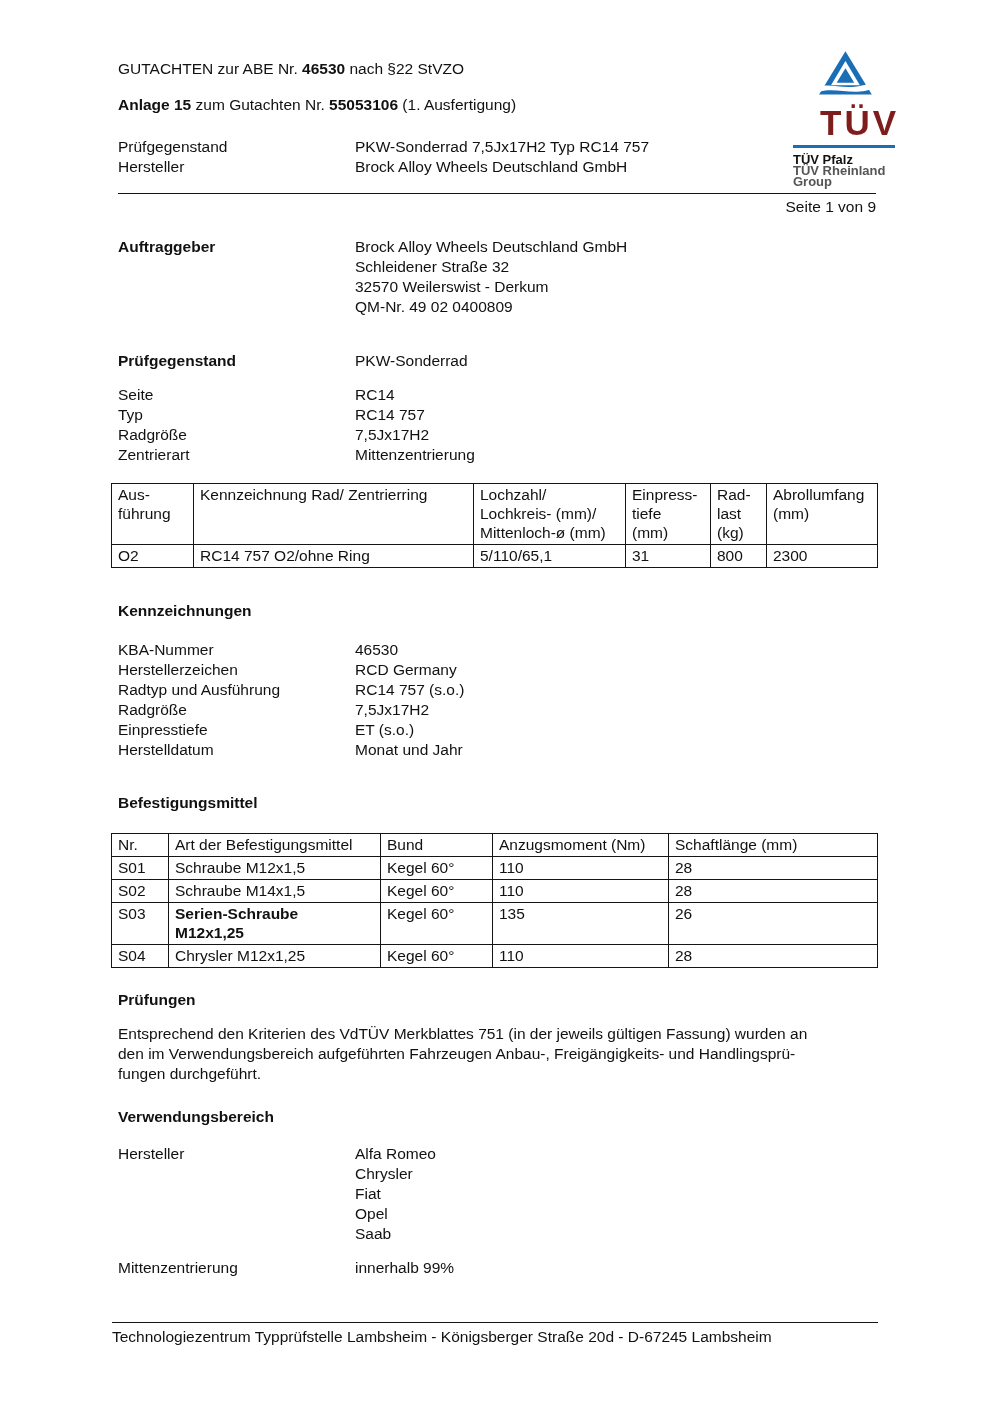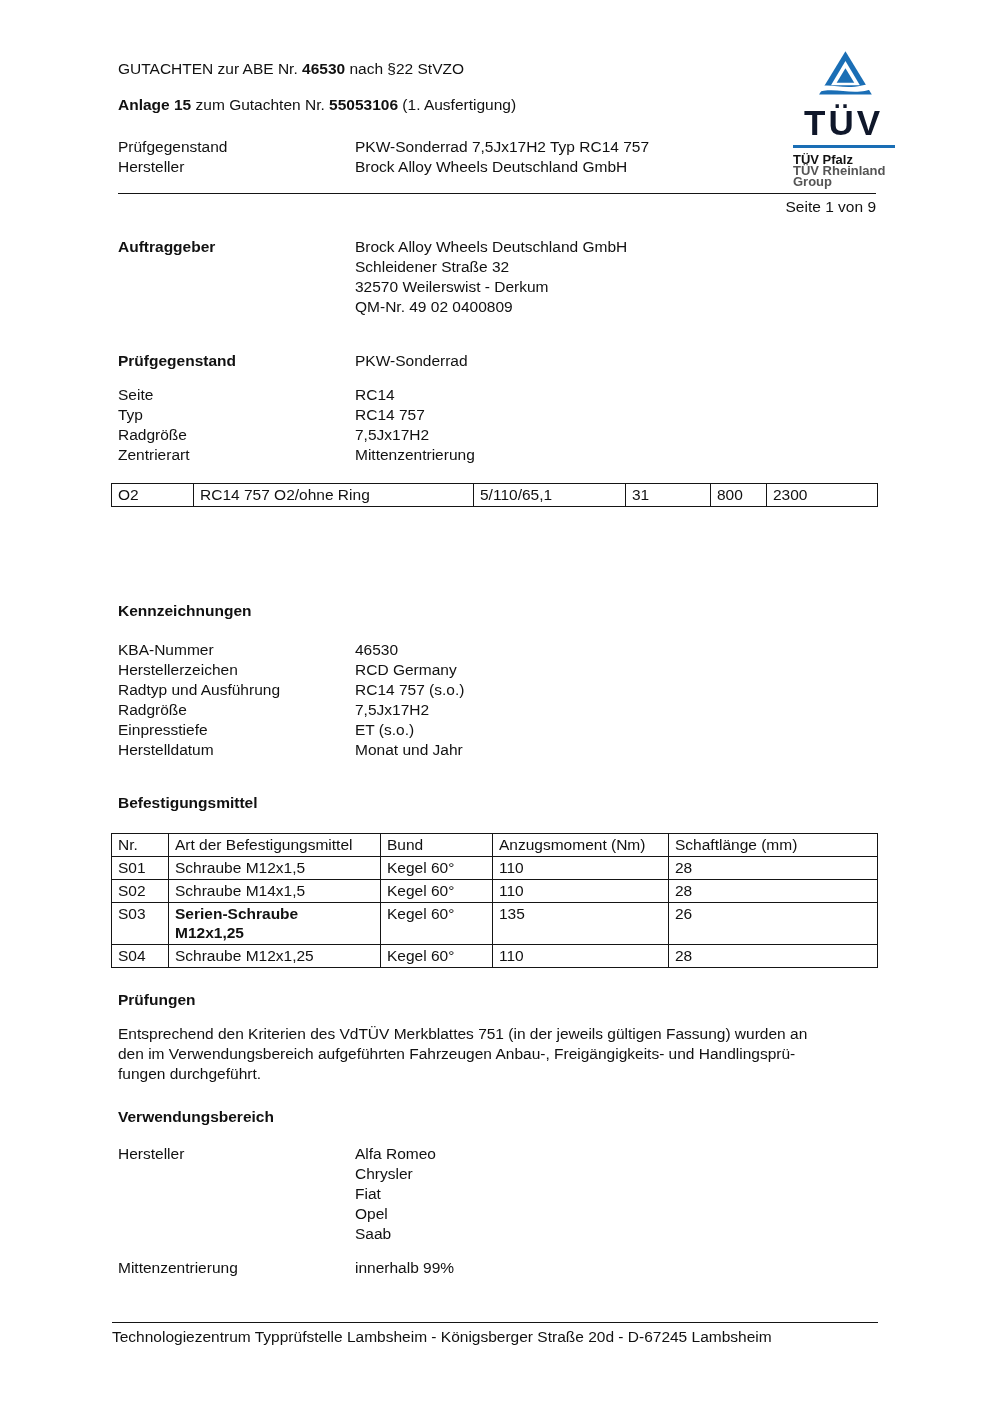--- a/index.html
+++ b/index.html
@@ -19,21 +19,21 @@
   
   #title { left:118px; top:59px; }
   #anlage { left:118px; top:95px; }
   #hdr-rows { left:118px; top:137px; line-height:19.5px; }
 
   
   #logo { left:788px; top:50px; width:116px; }
   #logo .tri { display:block; margin-left:28px; }
   #logo .wordmark {
     font-size:35px; line-height:34px; font-weight:bold; letter-spacing:3px;
-    color:#0f172a; margin-left:16px; margin-top:2px;
+    color:#7f1d1d; margin-left:32px; margin-top:2px;
   }
   #logo .rule { width:102px; height:3px; margin:5px 0 0 5px; }
   #logo .sub { margin:6px 0 0 5px; font-size:13px; line-height:11px; font-weight:bold; }
   #logo .sub .l2 { color:#555; }
 
   #hr1 { left:118px; top:193px; width:758px; border-top:1.5px solid #151515; }
   #seite { left:118px; top:197px; width:758px; text-align:right; }
 
   
   #auftraggeber { left:118px; top:237px; }
@@ -132,20 +132,36 @@
       <span>7,5Jx17H2</span>
     </div>
     <div class="row">
       <span class="label-col">Zentrierart</span>
       <span>Mittenzentrierung</span>
     </div>
   </div>
 
   <table class="abs" id="table1">
     <tbody>
+        <tr class="hdr">
+      <td class="c0 prelines">Aus-
+führung</td>
+      <td class="c1 prelines">Kennzeichnung Rad/ Zentrierring</td>
+      <td class="c2 prelines">Lochzahl/
+Lochkreis- (mm)/
+Mittenloch-ø (mm)</td>
+      <td class="c3 prelines">Einpress-
+tiefe
+(mm)</td>
+      <td class="c4 prelines">Rad-
+last
+(kg)</td>
+      <td class="c5 prelines">Abrollumfang
+(mm)</td>
+    </tr>
     <tr class="data">
       <td class="c0">O2</td>
       <td class="c1">RC14 757 O2/ohne Ring</td>
       <td class="c2">5/110/65,1</td>
       <td class="c3">31</td>
       <td class="c4">800</td>
       <td class="c5">2300</td>
     </tr>
   </tbody>
     </table>
@@ -205,21 +221,21 @@
     <tr class="tall">
       <td class="c0">S03</td>
       <td class="c1 b prelines">Serien-Schraube
 M12x1,25</td>
       <td class="c2">Kegel 60°</td>
       <td class="c3">135</td>
       <td class="c4">26</td>
     </tr>
     <tr>
       <td class="c0">S04</td>
-      <td class="c1">Schraube M12x1,25</td>
+      <td class="c1">Chrysler M12x1,25</td>
       <td class="c2">Kegel 60°</td>
       <td class="c3">110</td>
       <td class="c4">28</td>
     </tr>
   </tbody>
     </table>
 
   <div class="abs b" id="pruef-h">Prüfungen</div>
   <div class="abs prelines" id="pruef-p">Entsprechend den Kriterien des VdTÜV Merkblattes 751 (in der jeweils gültigen Fassung) wurden an
 den im Verwendungsbereich aufgeführten Fahrzeugen Anbau-, Freigängigkeits- und Handlingsprü-

